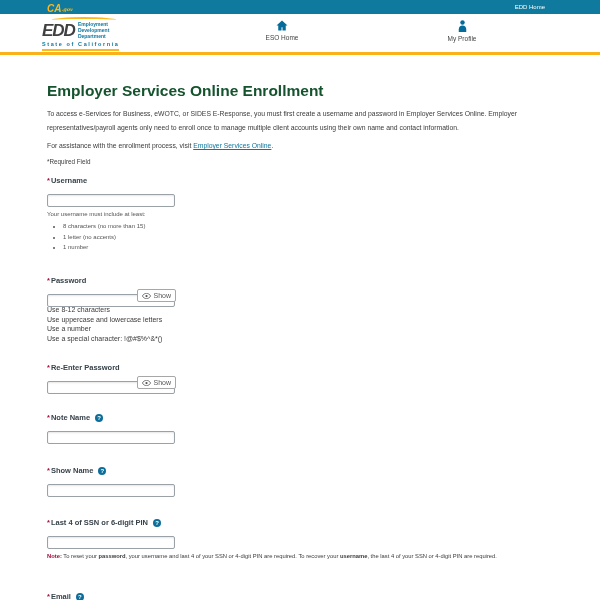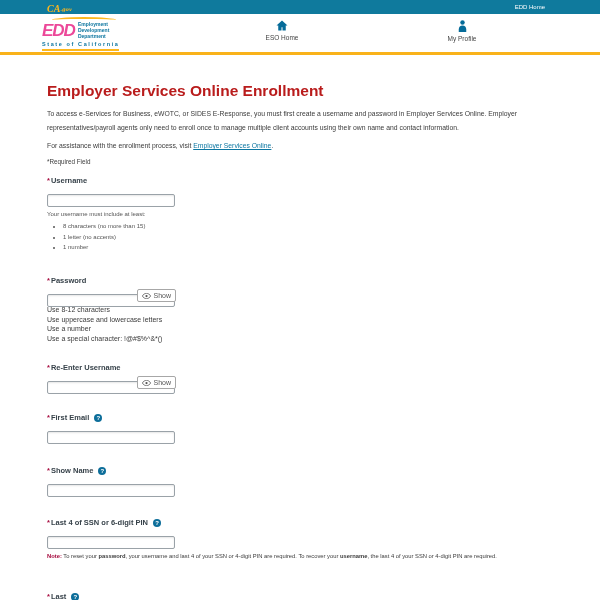--- a/index.html
+++ b/index.html
@@ -2,51 +2,51 @@
 <html><head>
 <meta charset="utf-8">
 <style>
   * { margin:0; padding:0; box-sizing:border-box; }
   html,body { width:600px; height:600px; overflow:hidden; background:#fff;
               font-family:"Liberation Sans", sans-serif; color:#3b3b3b; }
 
   
   .topbar { position:relative; height:14px; background:#0f7a9d; }
   .ca-logo { position:absolute; left:47px; top:0px; cursor:pointer; line-height:14px; }
-  .ca-main { font-family:Liberation Serif, serif; font-style:italic; font-weight:bold;
+  .ca-main { font-family:Liberation Sans, sans-serif; font-style:italic; font-weight:bold;
              font-size:10px; color:#fdb81e; }
   .ca-sub  { font-family:"DejaVu Serif", serif; font-style:italic; font-weight:bold;
              font-size:5px; color:#fdb81e; vertical-align:bottom; }
   .topbar-link { position:absolute; right:55px; top:4px; font-size:6px; color:#ffffff;
                  text-decoration:none; cursor:pointer; }
 
   
   .header-band { position:relative; height:38px; background:#fff; }
   .edd-logo { position:absolute; left:42px; top:3px; cursor:pointer; }
   .edd-arc { width:64px; height:6px; border-top:2.5px solid #fdb81e;
              border-radius:100% 100% 0 0; margin-left:10px; }
   .edd-row { display:flex; align-items:center; gap:3px; margin-top:-2px; }
   .edd-acronym { font-size:17px; font-weight:800; font-style:italic; letter-spacing:-1px;
-                 color:#ec4899; line-height:17px; }
+                 color:#404040; line-height:17px; }
   .edd-dept { display:flex; flex-direction:column; font-size:5px; font-weight:bold;
               color:#0d76a0; line-height:6px; }
   .edd-state { font-size:5.5px; font-weight:bold; letter-spacing:1.6px; color:#0d76a0;
                margin-top:2px; padding-bottom:2px; border-bottom:2px solid #fdb81e;
                white-space:nowrap; }
   .nav-item { position:absolute; top:6px; width:70px; display:flex; flex-direction:column;
               align-items:center; gap:3px; font-size:6.5px; color:#444; cursor:pointer; }
   .nav-eso { left:247px; }
   .nav-profile { left:427px; }
   .nav-item svg { display:block; }
 
   .gold-rule { height:3px; background:#f9b21a; }
 
   
   .content { padding:0 47px; }
-  h1.page-title { font-size:15.5px; font-weight:bold; color:#b91c1c; margin-top:27px; }
+  h1.page-title { font-size:15.5px; font-weight:bold; color:#14532d; margin-top:27px; }
   .intro { font-size:6.8px; line-height:13.5px; color:#3b3b3b; margin-top:7px; }
   .assist { font-size:6.8px; margin-top:8px; }
   .link { color:#0d77a2; text-decoration:underline; cursor:pointer; }
   .required-note { font-size:6.3px; margin-top:9px; }
 
   .group { margin-top:22px; }
   #g-username  { margin-top:11px; }
   #g-password  { margin-top:26px; }
   #g-repassword{ margin-top:20px; }
   #g-first     { margin-top:24px; }
@@ -163,38 +163,38 @@
       <div>Use 8-12 characters</div>
       <div>Use uppercase and lowercase letters</div>
       <div>Use a number</div>
       <div>Use a special character: !@#$%^&amp;*()</div>
     </div>
   </div>
 
   <div class="group" id="g-repassword">
     <div class="label-row">
         <span class="star">*</span>
-        <span>Re-Enter Username</span>
+        <span>Re-Enter Password</span>
       </div>
     <div class="pw-wrap">
       <input class="txt" type="password" value="" style="">
       <button class="show-btn">
         <svg width="9" height="6" viewBox="0 0 24 16">
           <path d="M12 1C7 1 3 4 1 8c2 4 6 7 11 7s9-3 11-7c-2-4-6-7-11-7z" fill="none" stroke="#555" stroke-width="2"></path>
           <circle cx="12" cy="8" r="3" fill="#555"></circle>
         </svg>
         <span>Show</span>
       </button>
     </div>
   </div>
 
   <div class="group" id="g-first">
     <div class="label-row">
         <span class="star">*</span>
-        <span>First Email</span>
+        <span>Note Name</span>
         <span class="help">?</span>
       </div>
     <input class="txt" type="text" value="" style="">
   </div>
 
   <div class="group" id="g-last">
     <div class="label-row">
         <span class="star">*</span>
         <span>Show Name</span>
         <span class="help">?</span>
@@ -208,19 +208,19 @@
         <span>Last 4 of SSN or 6-digit PIN</span>
         <span class="help">?</span>
       </div>
     <input class="txt" type="text" value="" style="">
     <div class="ssn-note"><span class="note-label">Note:</span><span> To reset your </span><span class="note-bold">password</span><span>, your username and last 4 of your SSN or 4-digit PIN are required. To recover your </span><span class="note-bold">username</span><span>, the last 4 of your SSN or 4-digit PIN are required.</span></div>
   </div>
 
   <div class="group" id="g-email">
     <div class="label-row">
         <span class="star">*</span>
-        <span>Last</span>
+        <span>Email</span>
         <span class="help">?</span>
       </div>
 
   </div>
 
 </div>
 
 </body></html>

